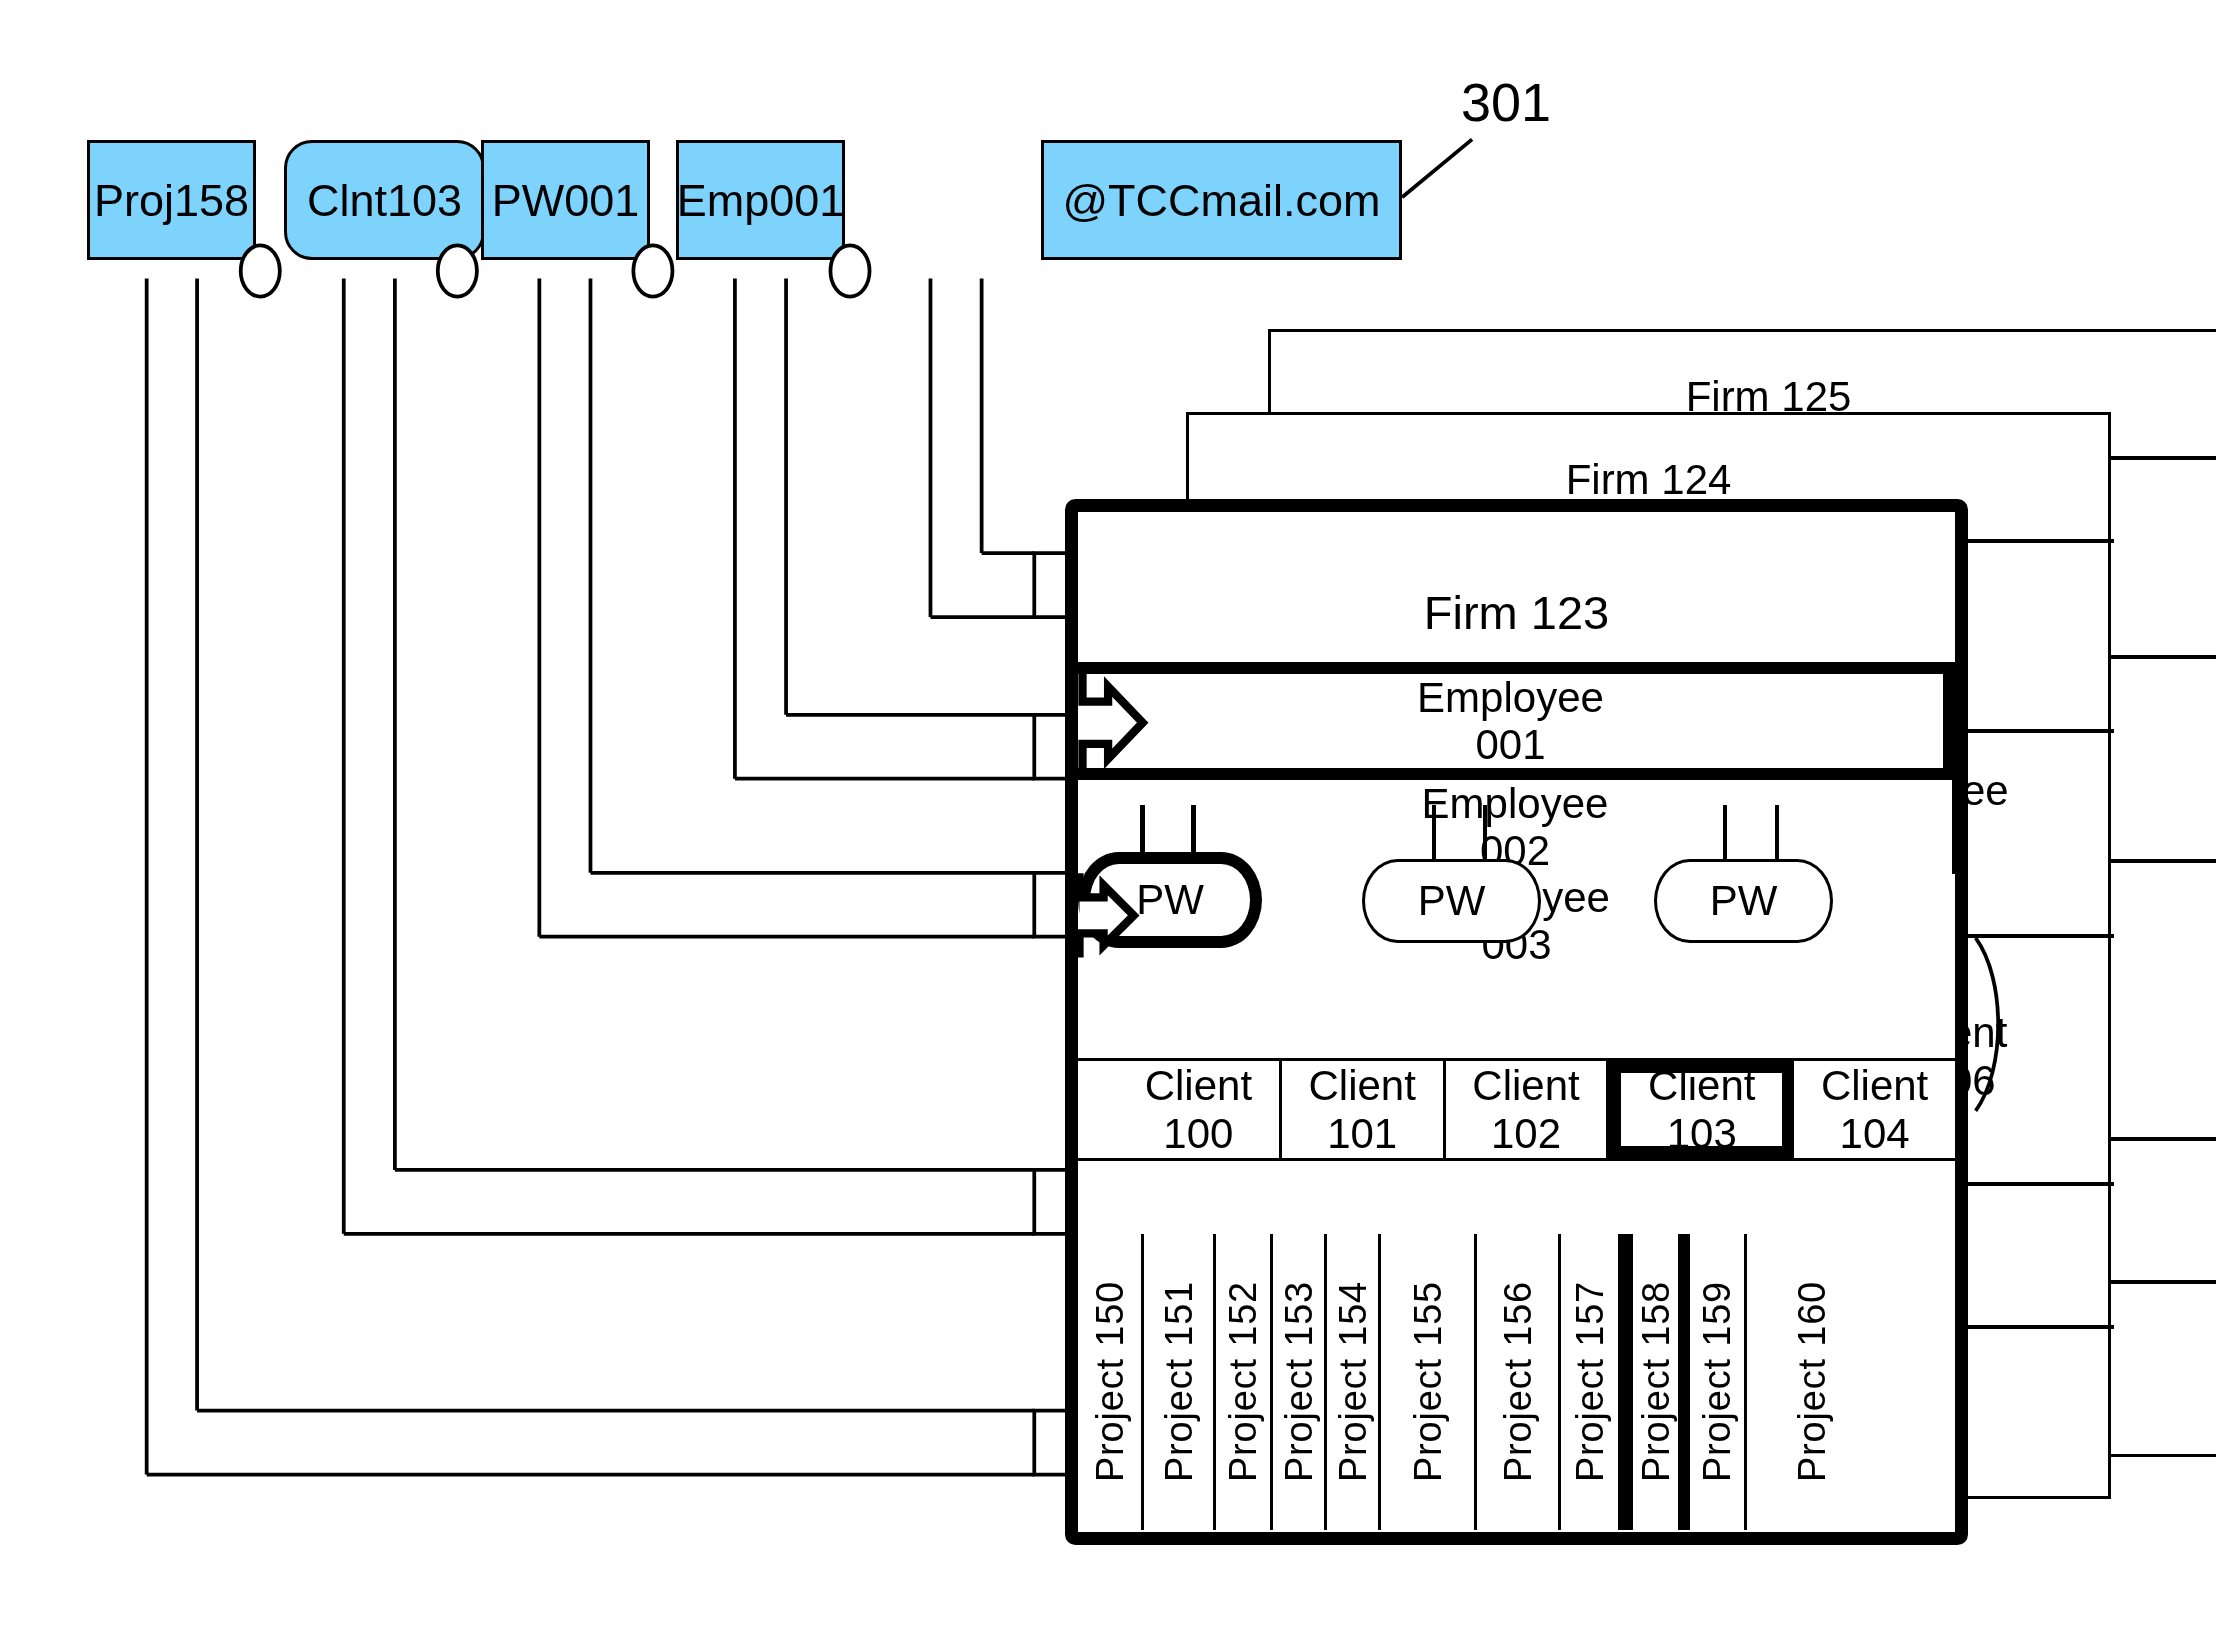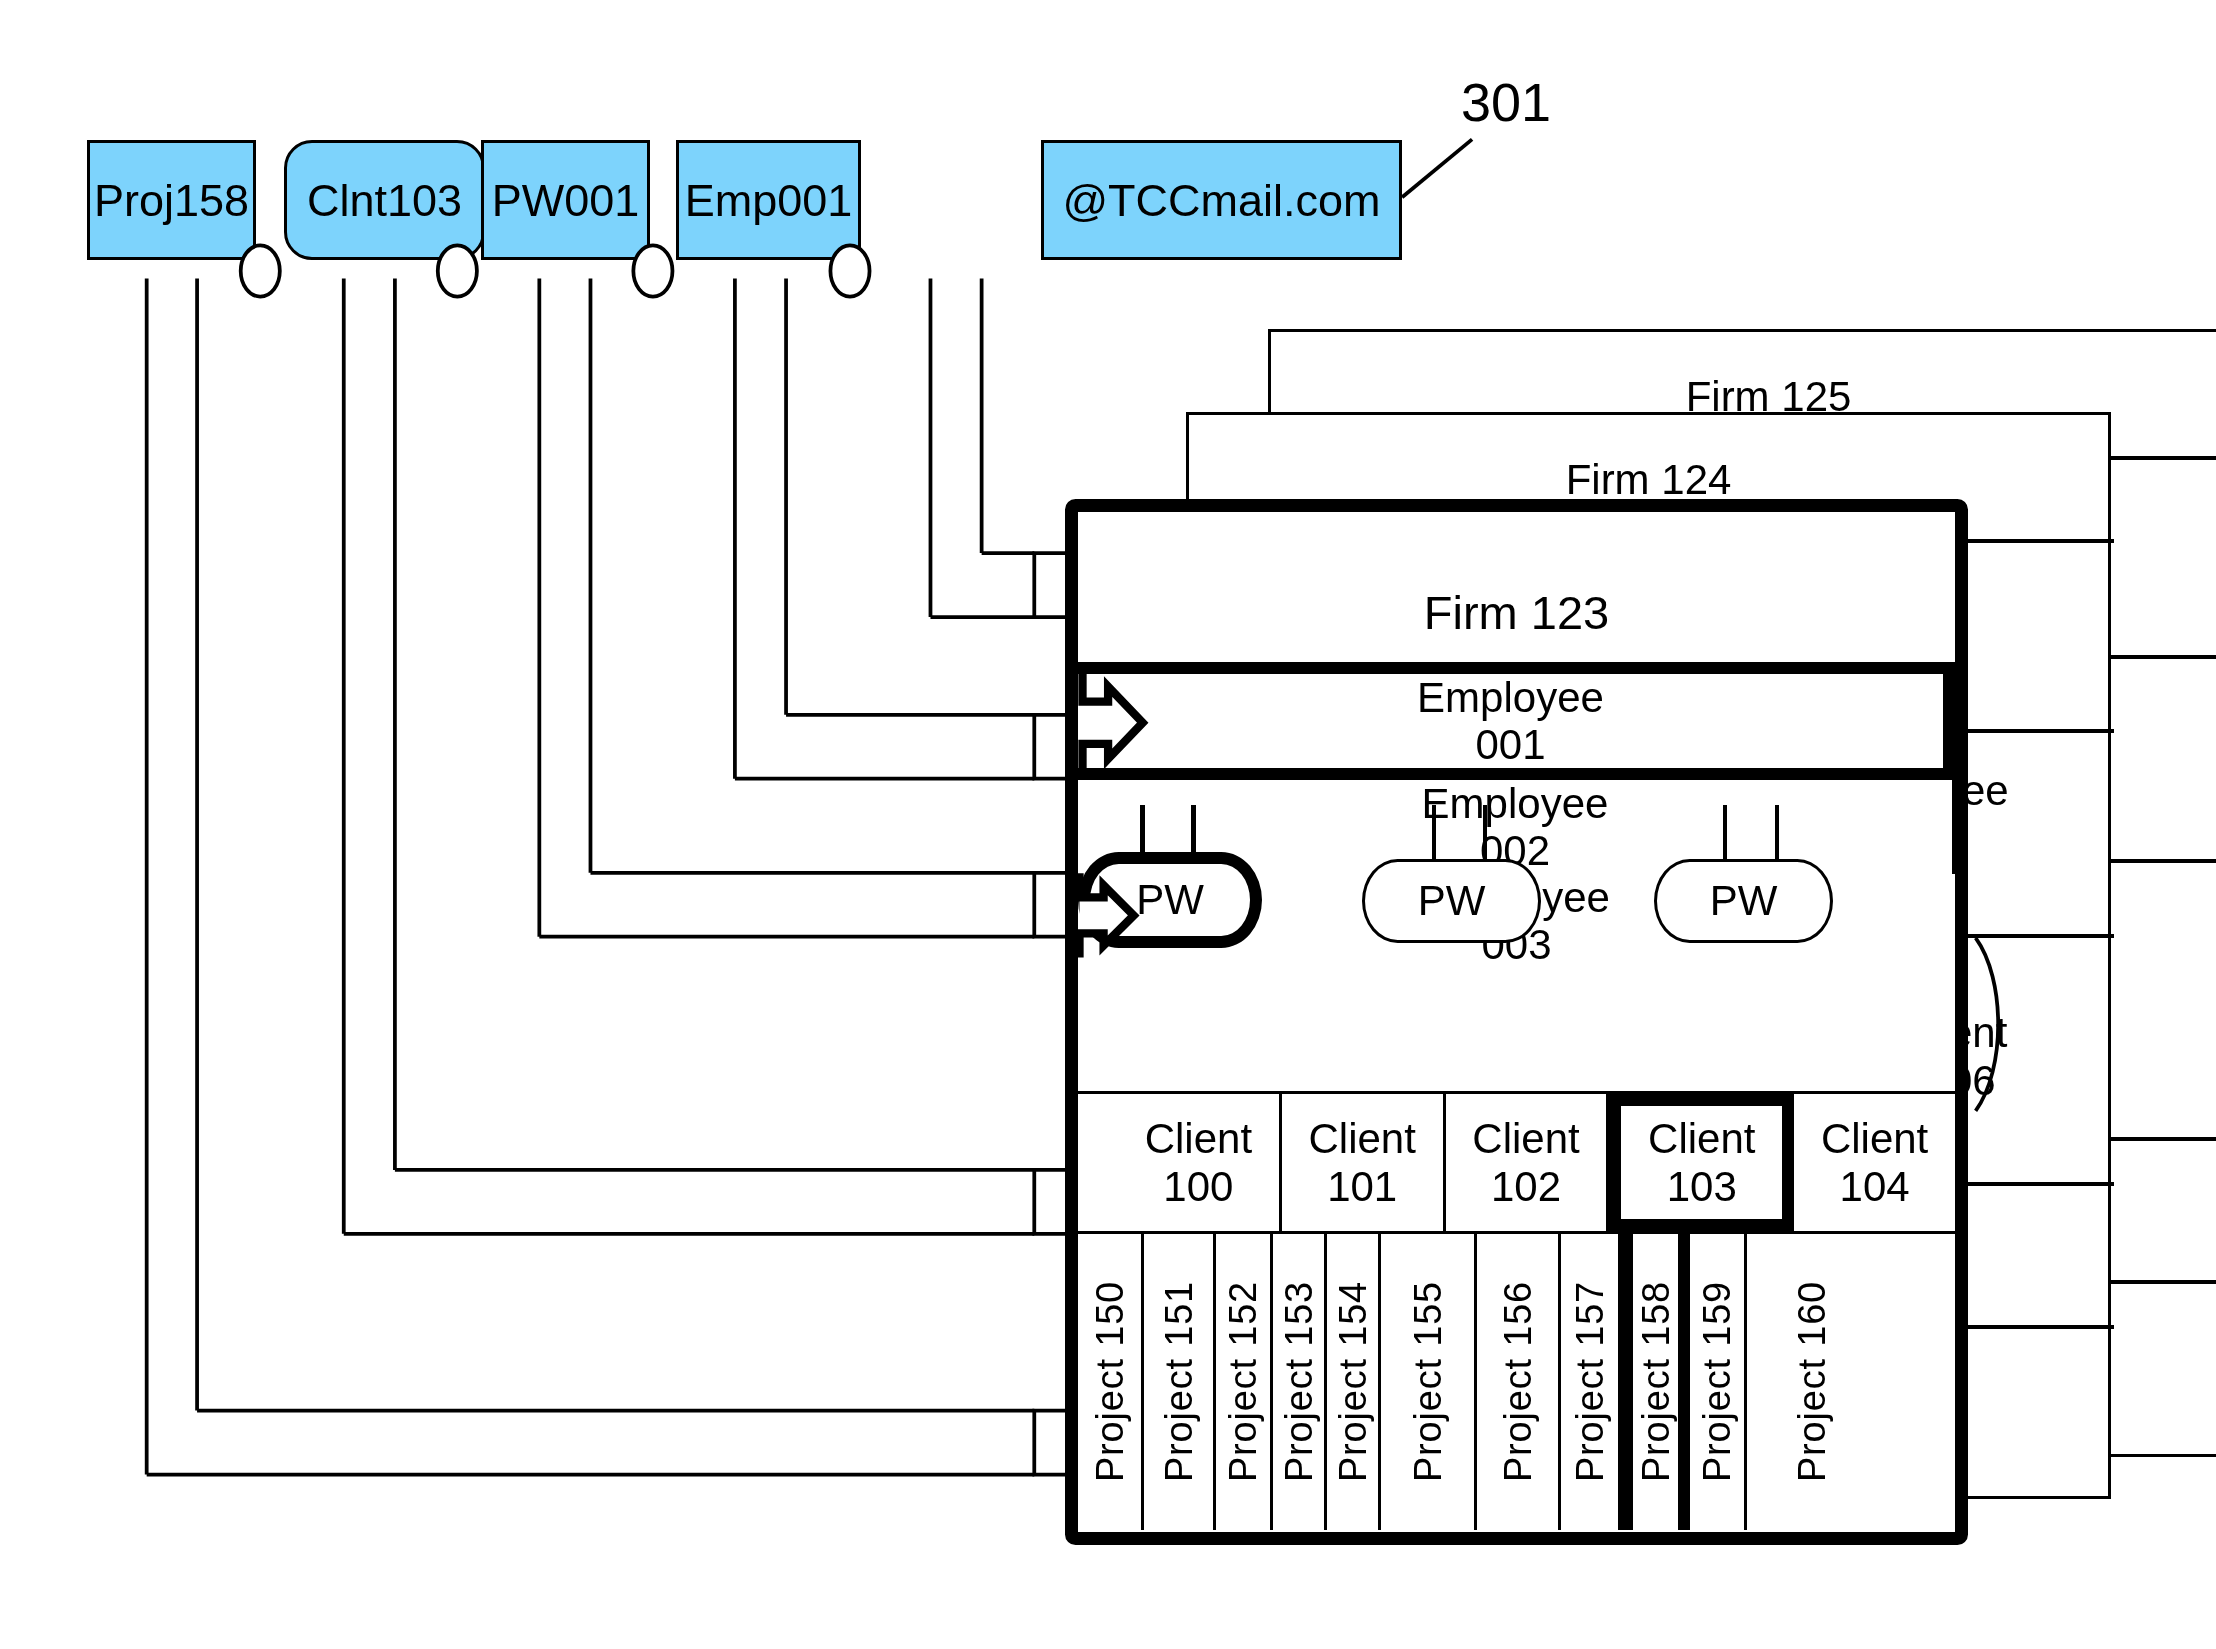--- a/index.html
+++ b/index.html
@@ -176,21 +176,21 @@
         <span>PW</span>
       </div>
       <div class="pwcap" style="left:284px;top:54px;width:179px;height:84px;">
         <span>PW</span>
       </div>
       <div class="pwcap" style="left:576px;top:54px;width:179px;height:84px;">
         <span>PW</span>
       </div>
     </div>
 
-    <div class="clirow" style="top:579px;height:143px;padding-left:40px;">
+    <div class="clirow" style="top:546px;height:103px;padding-left:40px;">
       <div class="clicell">
         <div>Client</div>
         <div>100</div>
       </div>
       <div class="clicell">
         <div>Client</div>
         <div>101</div>
       </div>
       <div class="clicell">
         <div>Client</div>
@@ -250,21 +250,21 @@
 
   <div class="token" style="left:87px;top:140px;width:169px;height:120px;">
     <span>Proj158</span>
   </div>
   <div class="token" style="left:284px;top:140px;width:201px;height:120px;border-radius:28px;">
     <span>Clnt103</span>
   </div>
   <div class="token" style="left:481px;top:140px;width:169px;height:120px;text-align:right;">
     <span>PW001</span>
   </div>
-  <div class="token" style="left:676px;top:140px;width:185px;height:120px;justify-content:center;">
+  <div class="token" style="left:676px;top:140px;width:169px;height:120px;justify-content:center;">
     <span>Emp001</span>
   </div>
   <div class="token" style="left:1041px;top:140px;width:361px;height:120px;">
     <span>@TCCmail.com</span>
   </div>
 
   <svg id="wirestop" viewBox="0 0 2946 2193">
     <ellipse class="hop" cx="346" cy="360" rx="26" ry="34"></ellipse>
     <ellipse class="hop" cx="608" cy="360" rx="26" ry="34"></ellipse>
     <ellipse class="hop" cx="868" cy="360" rx="26" ry="34"></ellipse>

